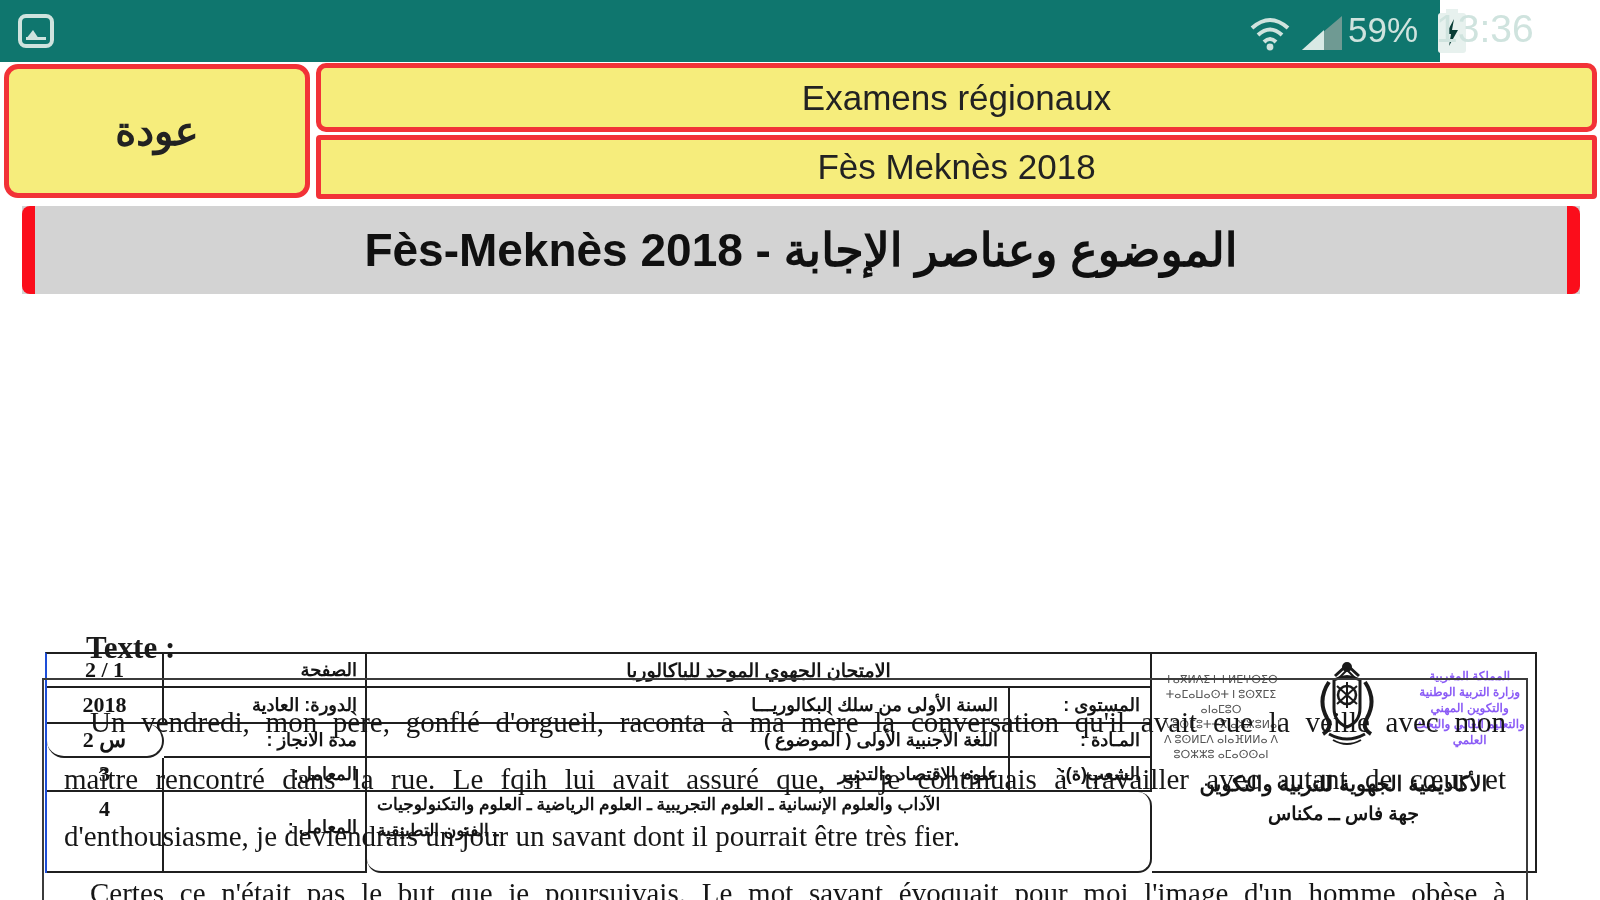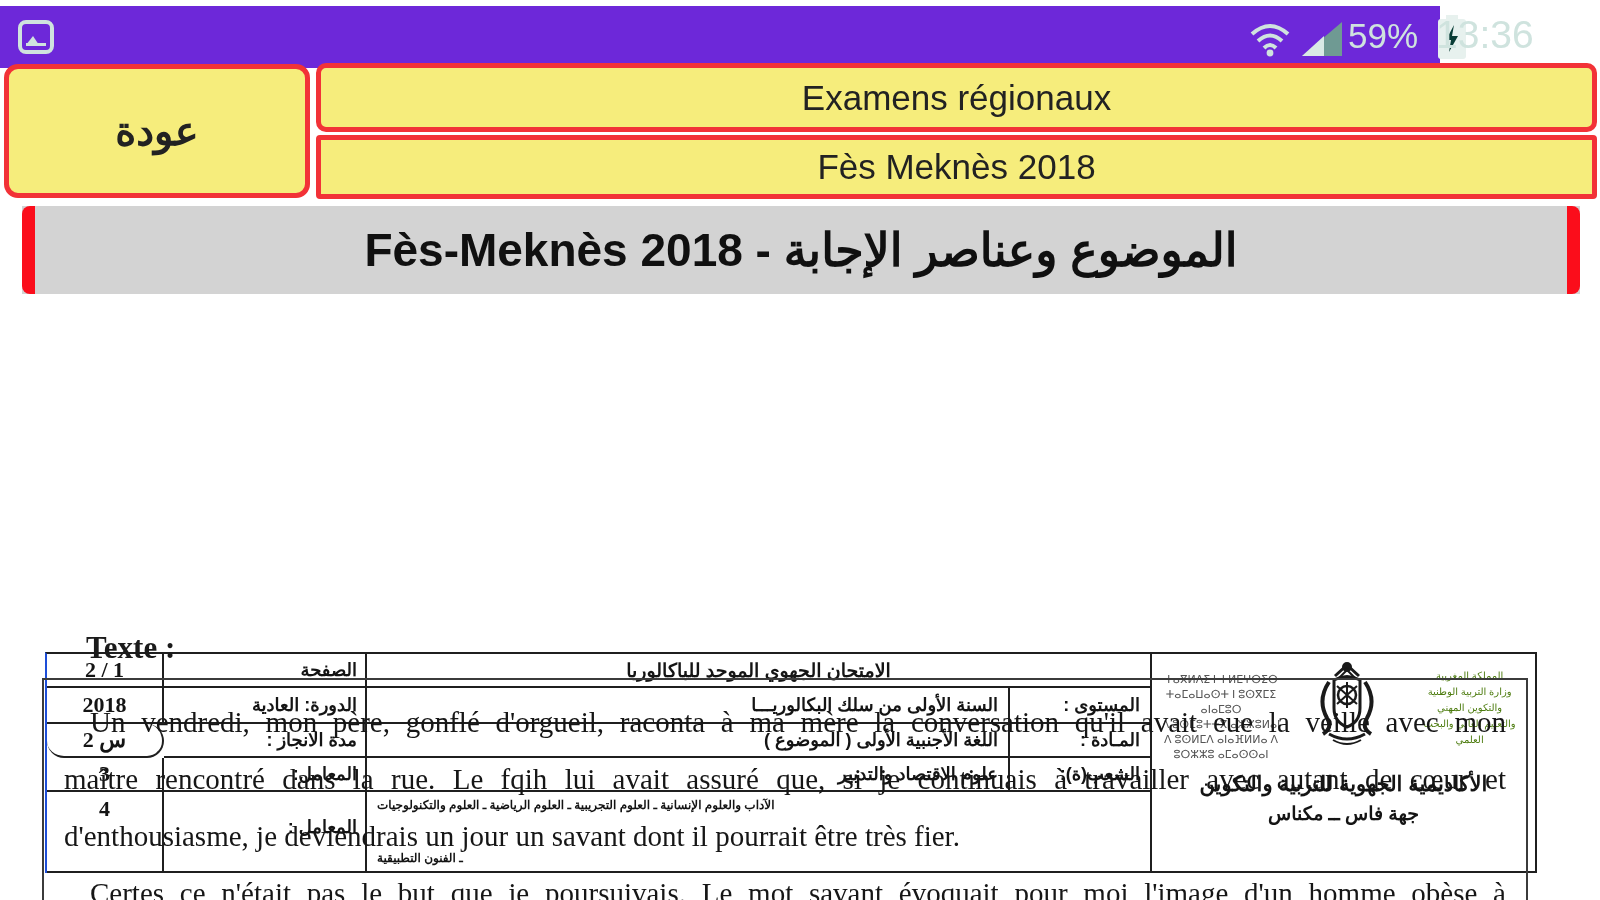--- a/index.html
+++ b/index.html
@@ -1,21 +1,21 @@
 <!DOCTYPE html>
 <html><head>
 <meta charset="utf-8">
 <style>
   html,body{margin:0;padding:0;}
   body{
     width:1600px;height:900px;overflow:hidden;background:#ffffff;
     font-family:"Liberation Sans", sans-serif;position:relative;
   }
   
-  .statusbar{position:absolute;left:0;top:0;width:1440px;height:62px;background:#6d28d9;margin-top:6px;}
+  .statusbar{position:absolute;left:0;top:0;width:1440px;height:62px;background:#0f766e;}
   .sb-item{position:absolute;color:#cfe3de;}
   .sb-time{left:1436px;top:7px;font-size:39px;text-align:right;}
   .sb-pct{left:1348px;top:10px;font-size:35px;}
   .sb-icon{position:absolute;}
   
   .btn{
     position:absolute;background:#f6ed7c;border:5px solid #f23237;border-radius:14px;
     display:flex;align-items:center;justify-content:center;color:#222;box-sizing:border-box;
   }
   .btn-back{left:4px;top:64px;width:306px;height:134px;font-size:40px;font-weight:bold;}
@@ -42,25 +42,25 @@
     border-right:2px solid #1f1f1f;border-bottom:2px solid #1f1f1f;
     display:flex;align-items:center;box-sizing:border-box;overflow:hidden;
   }
   .c-val{justify-content:center;font-family:"Liberation Serif", serif;font-weight:bold;font-size:22px;}
   .c-lbl{direction:rtl;justify-content:flex-start;font-weight:bold;font-size:18px;padding:0 8px;}
   .c-mid{direction:rtl;font-weight:bold;font-size:18px;padding:0 10px;}
   .c-center{justify-content:center;}
   .c-right-sec{flex-direction:column;justify-content:flex-start;padding:4px 6px;}
   .emblem-row{display:flex;width:100%;align-items:flex-start;justify-content:space-between;}
   .tif{width:34%;text-align:center;font-size:11px;line-height:15px;color:#555;filter:blur(0.7px);padding-top:14px;}
-  .ministry{width:32%;text-align:center;direction:rtl;font-size:10px;line-height:16px;color:#4d7c0f;filter:blur(0.6px);padding-top:10px;font-weight:normal;}
+  .ministry{width:32%;text-align:center;direction:rtl;font-size:12px;line-height:16px;color:#8b5cf6;filter:blur(0.6px);padding-top:10px;font-weight:bold;}
   .coa{filter:blur(0.4px);margin-top:2px;}
   .academy{direction:rtl;font-weight:bold;font-size:21px;margin-top:10px;text-align:center;width:100%;}
   .region{direction:rtl;font-weight:bold;font-size:19px;margin-top:6px;text-align:center;width:100%;}
-  .branches{flex-direction:column;align-items:flex-end;justify-content:space-between;line-height:26px;font-size:12px;}
+  .branches{flex-direction:column;align-items:flex-end;justify-content:flex-start;line-height:26px;font-size:17px;border-radius:14px;}
   
   .texte-label{
     position:absolute;left:86px;top:630px;font-family:"Liberation Serif", serif;
     font-weight:bold;font-size:31px;color:#1b1b1b;
   }
   .text-box{
     position:absolute;left:42px;top:678px;width:1486px;height:252px;
     border:2px solid #3b3b3b;box-sizing:border-box;padding:14px 20px 0 20px;
     font-family:"Liberation Serif", serif;font-size:29px;color:#161616;
   }

